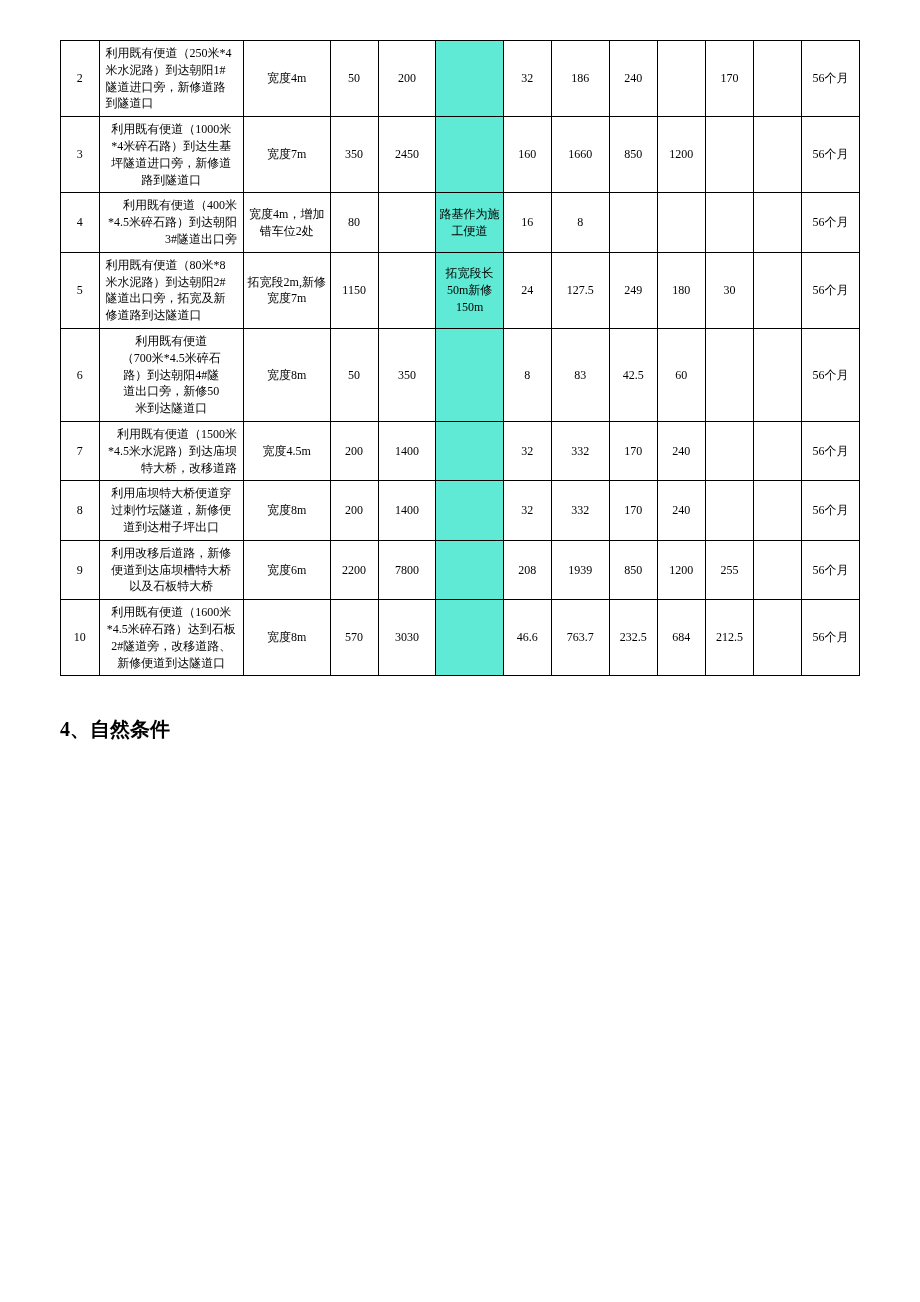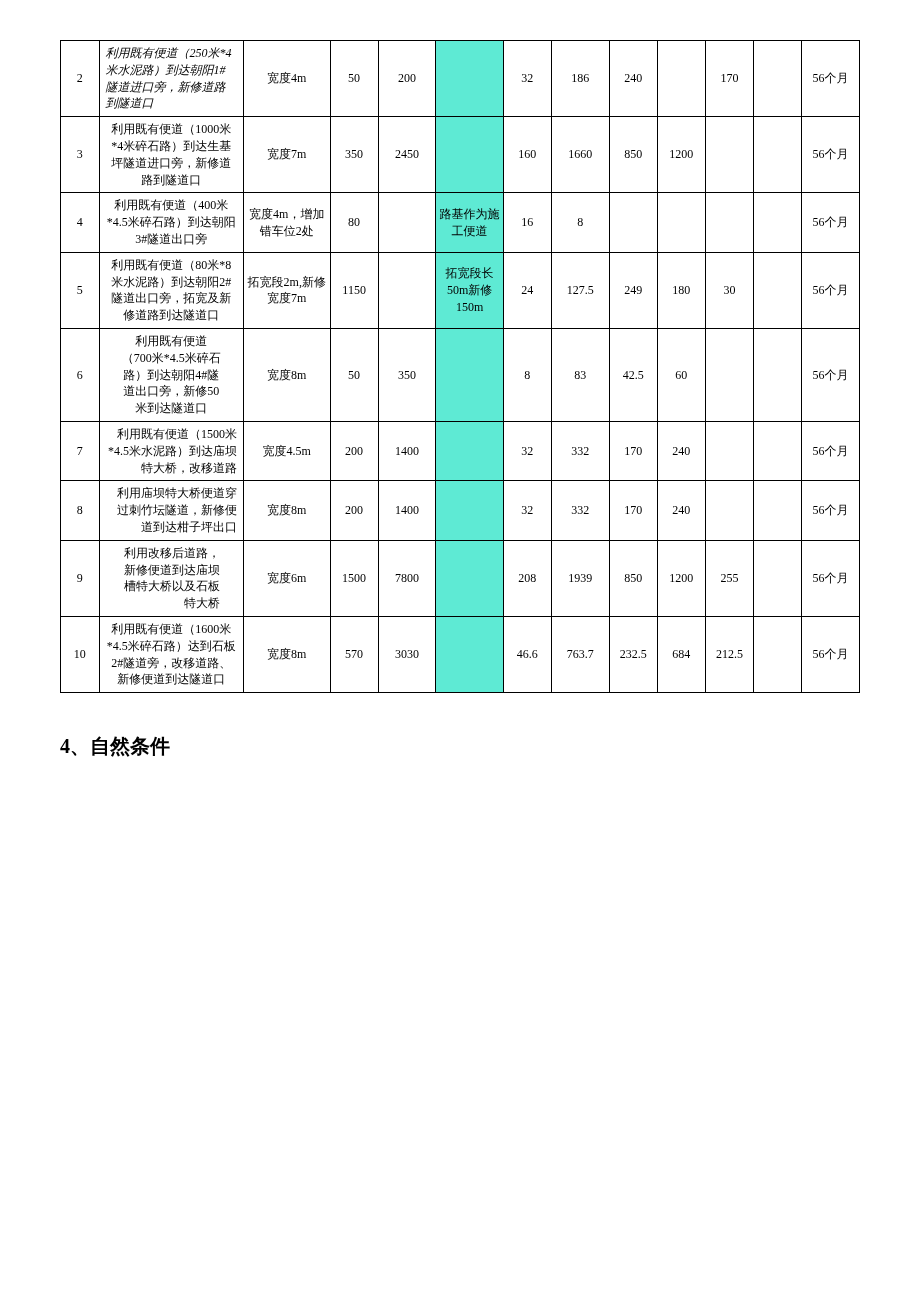--- a/index.html
+++ b/index.html
@@ -57,21 +57,21 @@
       <col style="width:6%">
       <col style="width:5%">
       <col style="width:5%">
       <col style="width:5%">
       <col style="width:5%">
       <col style="width:6%">
     </colgroup>
     <tbody id="table-body">
     <tr>
           <td>2</td>
-          <td class="left-align" style="text-align:left;padding:4px 6px;font-style:italic;">利用既有便道（250米*4米水泥路）到达朝阳1#隧道进口旁，新修道路到隧道口</td>
+          <td class="left-align" style="text-align:left;padding:4px 6px;">利用既有便道（250米*4米水泥路）到达朝阳1#隧道进口旁，新修道路到隧道口</td>
           <td>宽度4m</td>
           <td>50</td>
           <td>200</td>
           <td class="green-bg"></td>
           <td>32</td>
           <td>186</td>
           <td>240</td>
           <td></td>
           <td>170</td>
           <td></td>
@@ -87,36 +87,36 @@
           <td>160</td>
           <td>1660</td>
           <td>850</td>
           <td>1200</td>
           <td></td>
           <td></td>
           <td>56个月</td>
         </tr>
         <tr>
           <td>4</td>
-          <td class="left-align" style="text-align:center;padding:4px 6px;">利用既有便道（400米*4.5米碎石路）到达朝阳3#隧道出口旁</td>
+          <td class="left-align" style="text-align:right;padding:4px 6px;">利用既有便道（400米*4.5米碎石路）到达朝阳3#隧道出口旁</td>
           <td>宽度4m，增加错车位2处</td>
           <td>80</td>
           <td></td>
           <td class="green-bg">路基作为施工便道</td>
           <td>16</td>
           <td>8</td>
           <td></td>
           <td></td>
           <td></td>
           <td></td>
           <td>56个月</td>
         </tr>
         <tr>
           <td>5</td>
-          <td class="left-align" style="text-align:center;padding:4px 6px;">利用既有便道（80米*8米水泥路）到达朝阳2#隧道出口旁，拓宽及新修道路到达隧道口</td>
+          <td class="left-align" style="text-align:left;padding:4px 6px;">利用既有便道（80米*8米水泥路）到达朝阳2#隧道出口旁，拓宽及新修道路到达隧道口</td>
           <td>拓宽段2m,新修宽度7m</td>
           <td>1150</td>
           <td></td>
           <td class="green-bg">拓宽段长50m新修150m</td>
           <td>24</td>
           <td>127.5</td>
           <td>249</td>
           <td>180</td>
           <td>30</td>
           <td></td>
@@ -147,38 +147,38 @@
           <td>32</td>
           <td>332</td>
           <td>170</td>
           <td>240</td>
           <td></td>
           <td></td>
           <td>56个月</td>
         </tr>
         <tr>
           <td>8</td>
-          <td class="left-align" style="text-align:right;padding:4px 6px;">利用庙坝特大桥便道穿过刺竹坛隧道，新修便道到达柑子坪出口</td>
+          <td class="left-align" style="text-align:center;padding:4px 6px;">利用庙坝特大桥便道穿过刺竹坛隧道，新修便道到达柑子坪出口</td>
           <td>宽度8m</td>
           <td>200</td>
           <td>1400</td>
           <td class="green-bg"></td>
           <td>32</td>
           <td>332</td>
           <td>170</td>
           <td>240</td>
           <td></td>
           <td></td>
           <td>56个月</td>
         </tr>
         <tr>
           <td>9</td>
-          <td class="left-align" style="text-align:right;padding:4px 23px;">利用改移后道路，新修便道到达庙坝槽特大桥以及石板特大桥</td>
+          <td class="left-align" style="text-align:center;padding:4px 6px;">利用改移后道路，新修便道到达庙坝槽特大桥以及石板特大桥</td>
           <td>宽度6m</td>
-          <td>1500</td>
+          <td>2200</td>
           <td>7800</td>
           <td class="green-bg"></td>
           <td>208</td>
           <td>1939</td>
           <td>850</td>
           <td>1200</td>
           <td>255</td>
           <td></td>
           <td>56个月</td>
         </tr>

